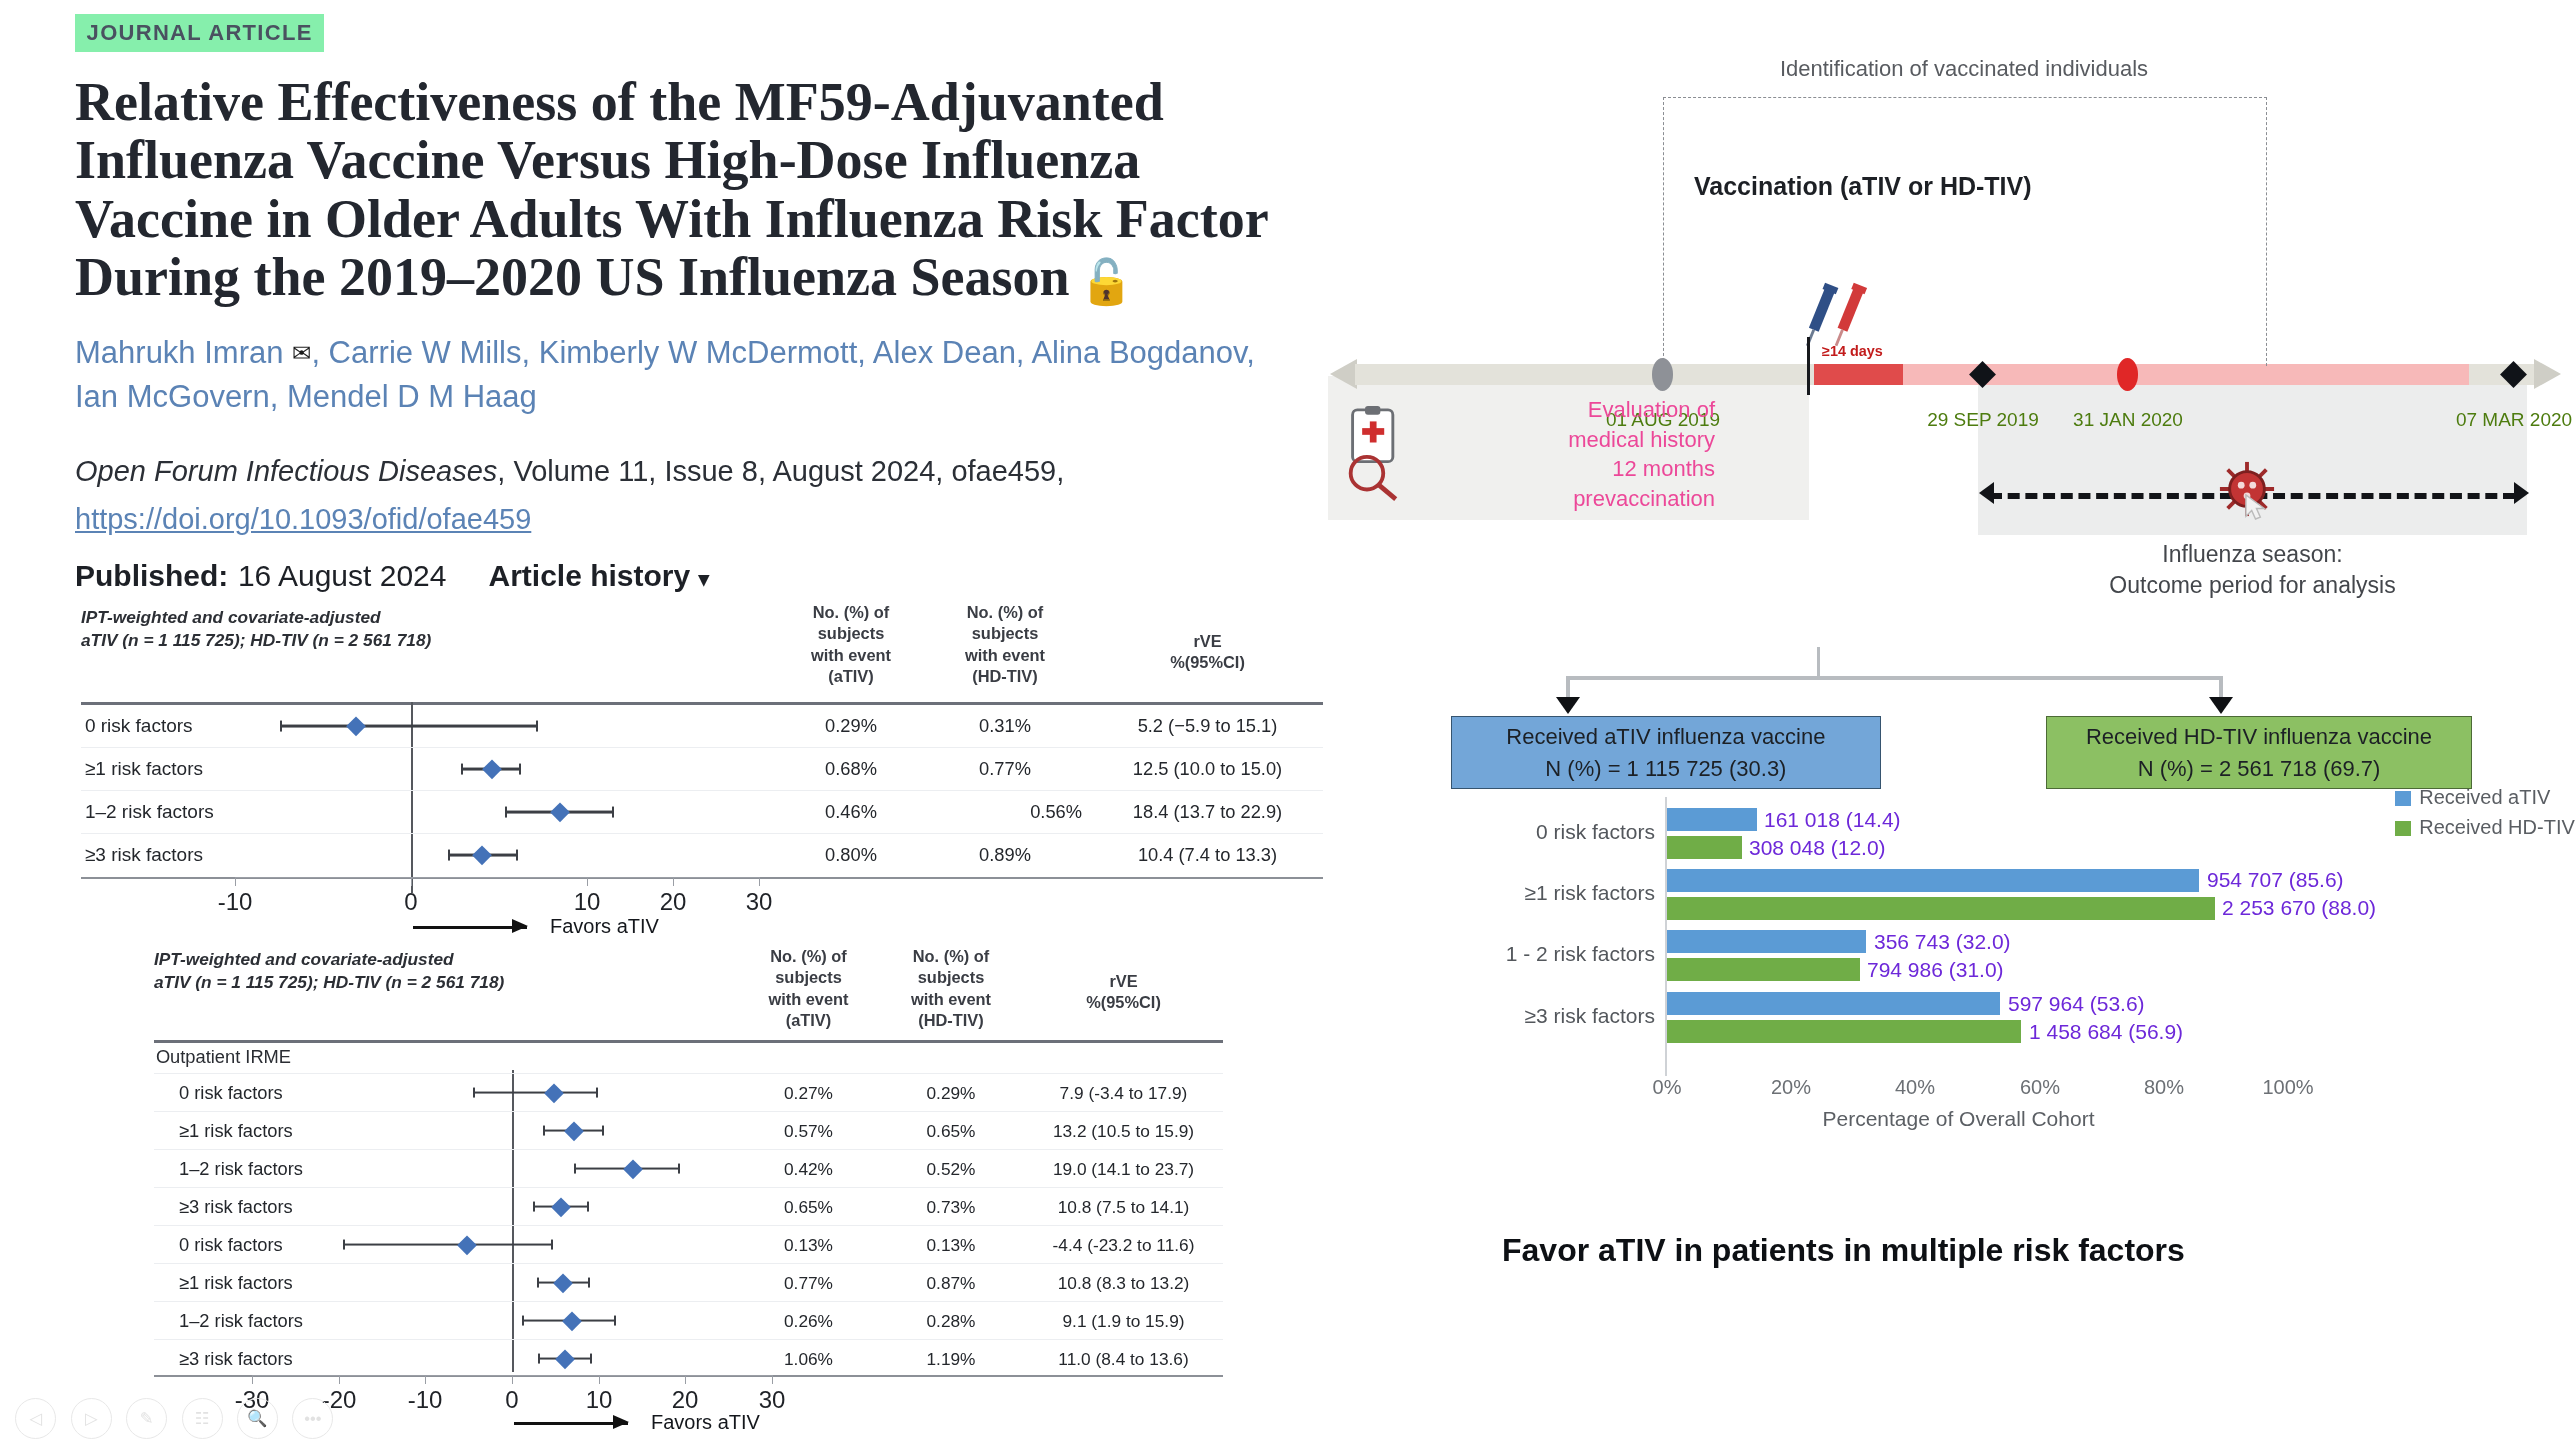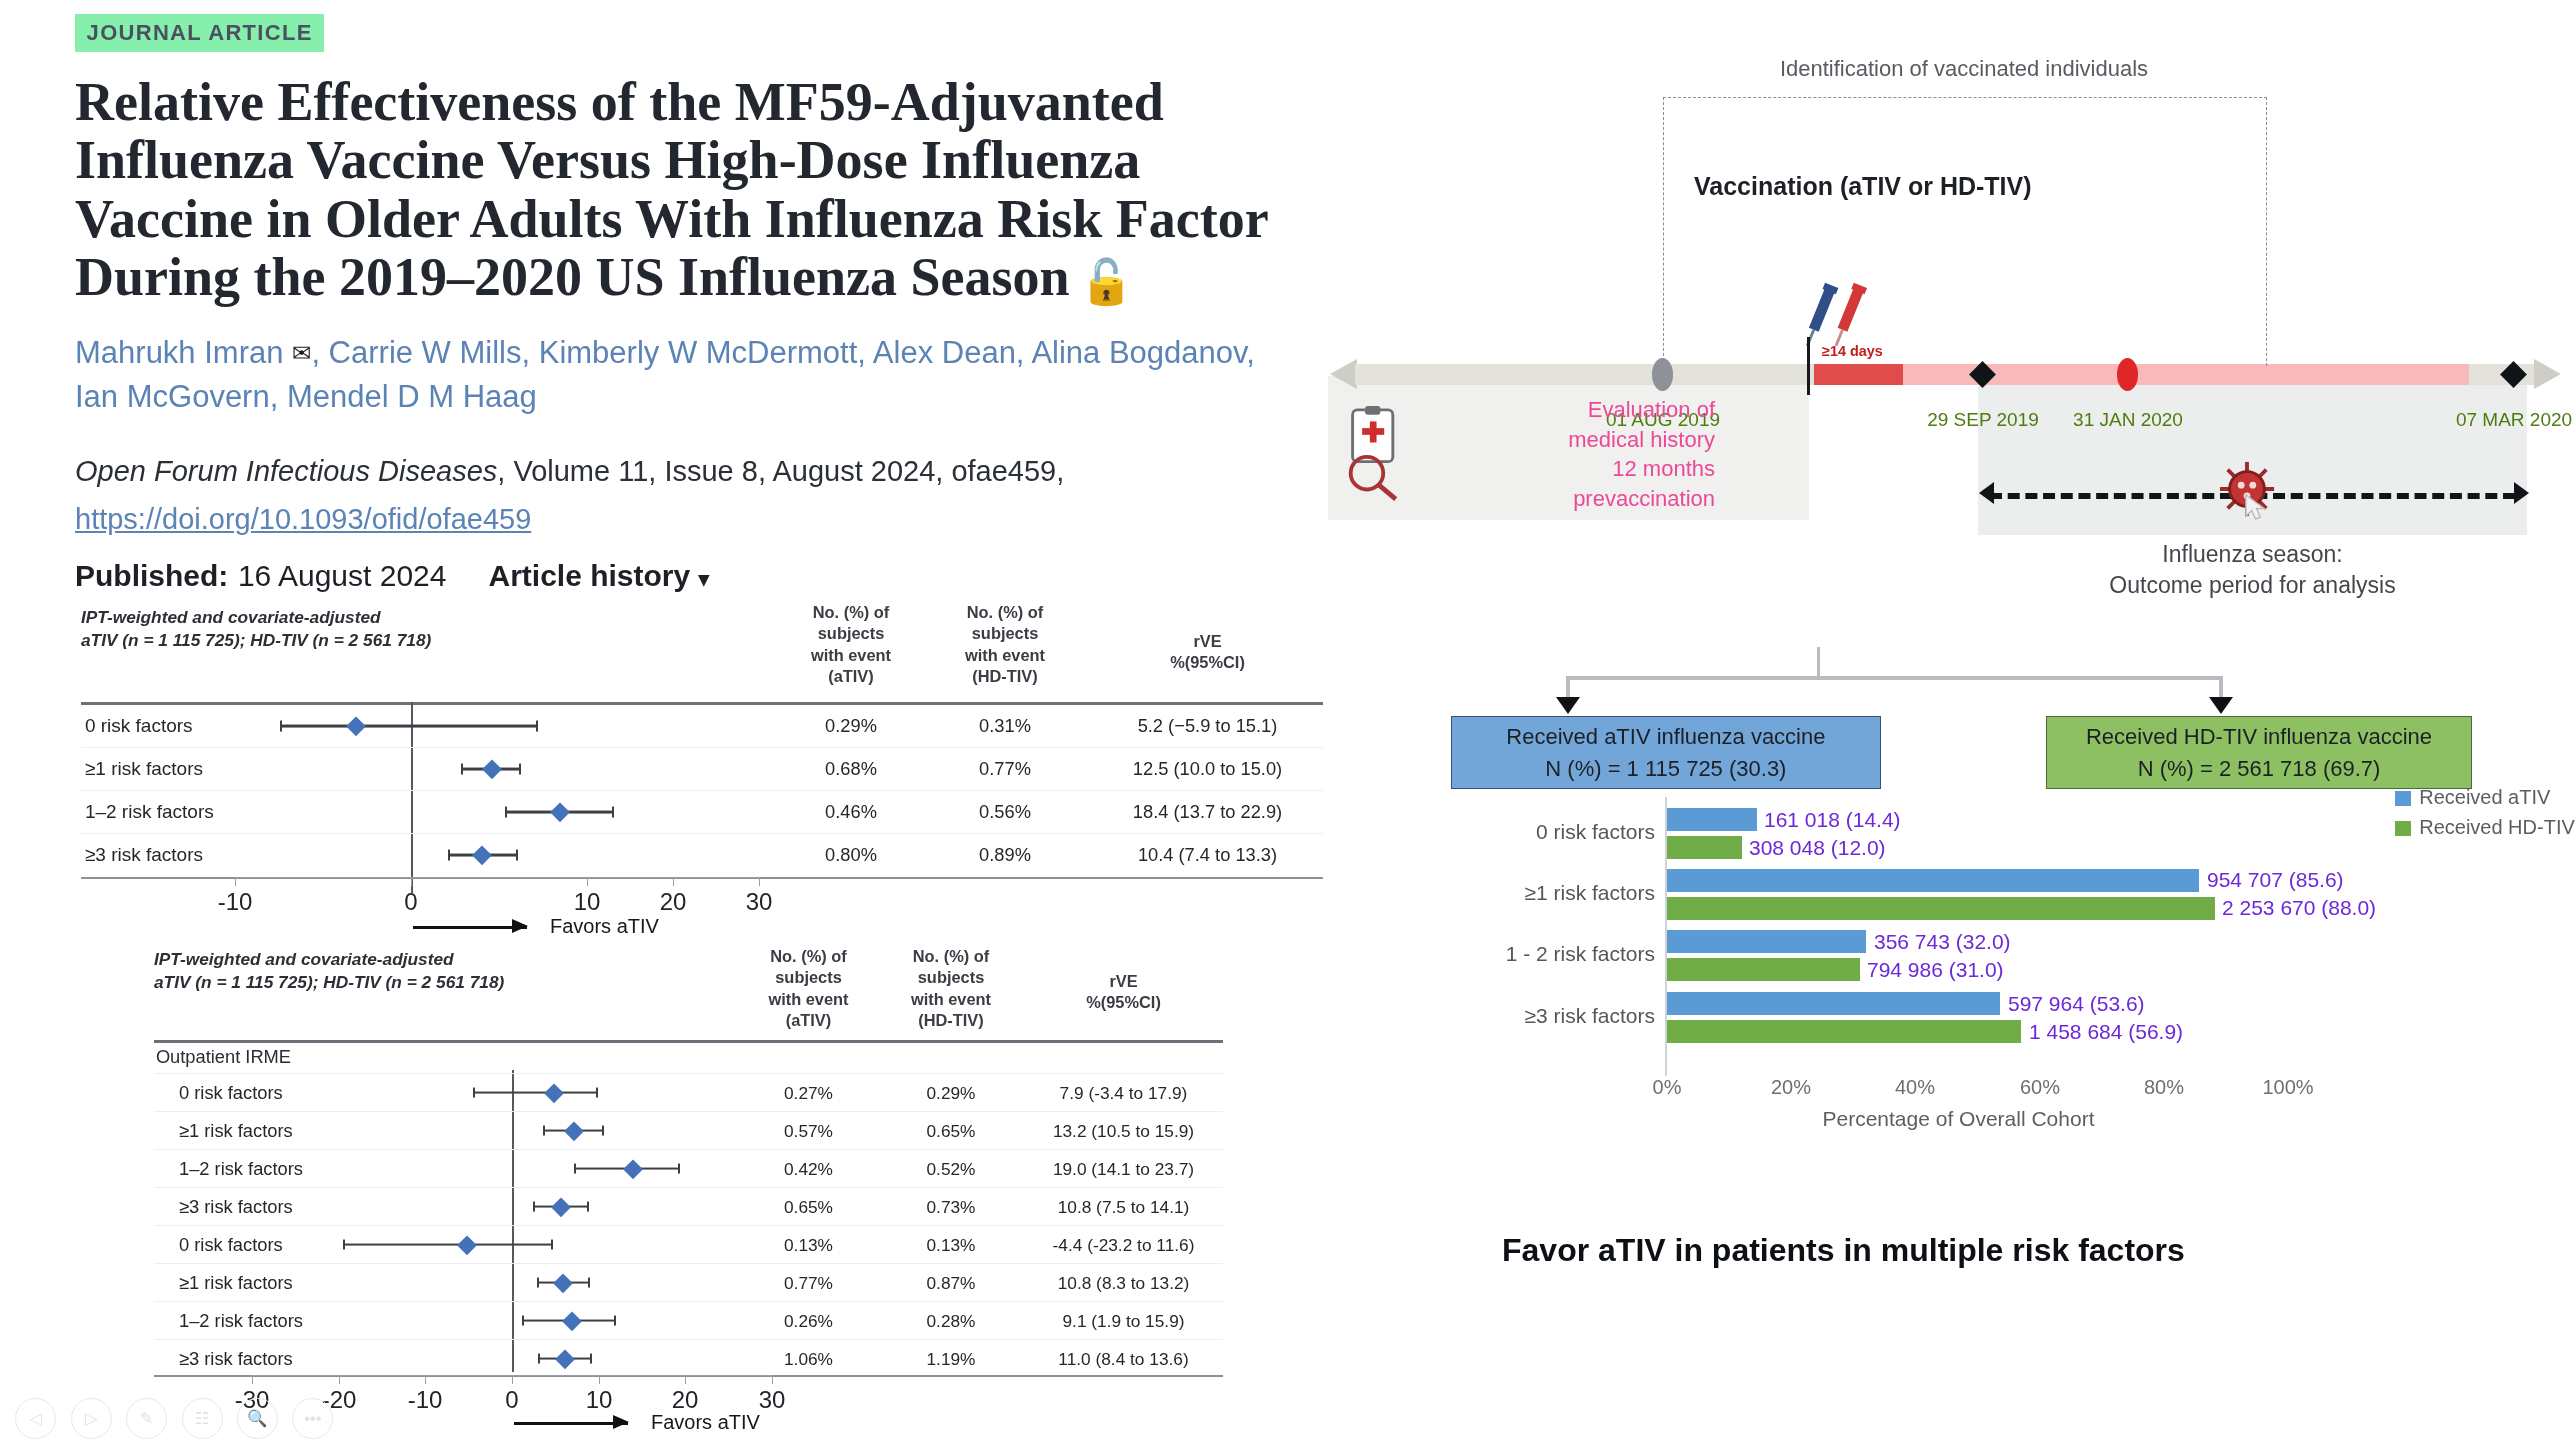--- a/index.html
+++ b/index.html
@@ -202,21 +202,21 @@
         <span class="cell" style="left:698px;width:144px;">0.68%</span>
         <span class="cell" style="left:847px;width:154px;">0.77%</span>
         <span class="cell" style="left:1016px;width:221px;">12.5 (10.0 to 15.0)</span>
       </div>
 
       <div class="fp-row">
         <span class="lbl">1–2 risk factors</span>
         <span class="ci" style="left:424px;width:109px;"></span>
         <span class="dot" style="left:479px;"></span>
         <span class="cell" style="left:698px;width:144px;">0.46%</span>
-        <span class="cell" style="left:847px;width:154px;">0.56%</span>
+        <span class="cell" style="left:847px;width:154px;text-align:right;">0.56%</span>
         <span class="cell" style="left:1016px;width:221px;">18.4 (13.7 to 22.9)</span>
       </div>
 
       <div class="fp-row" style="border-bottom:none;">
         <span class="lbl">≥3 risk factors</span>
         <span class="ci" style="left:367px;width:70px;"></span>
         <span class="dot" style="left:401px;"></span>
         <span class="cell" style="left:698px;width:144px;">0.80%</span>
         <span class="cell" style="left:847px;width:154px;">0.89%</span>
         <span class="cell" style="left:1016px;width:221px;">10.4 (7.4 to 13.3)</span>

